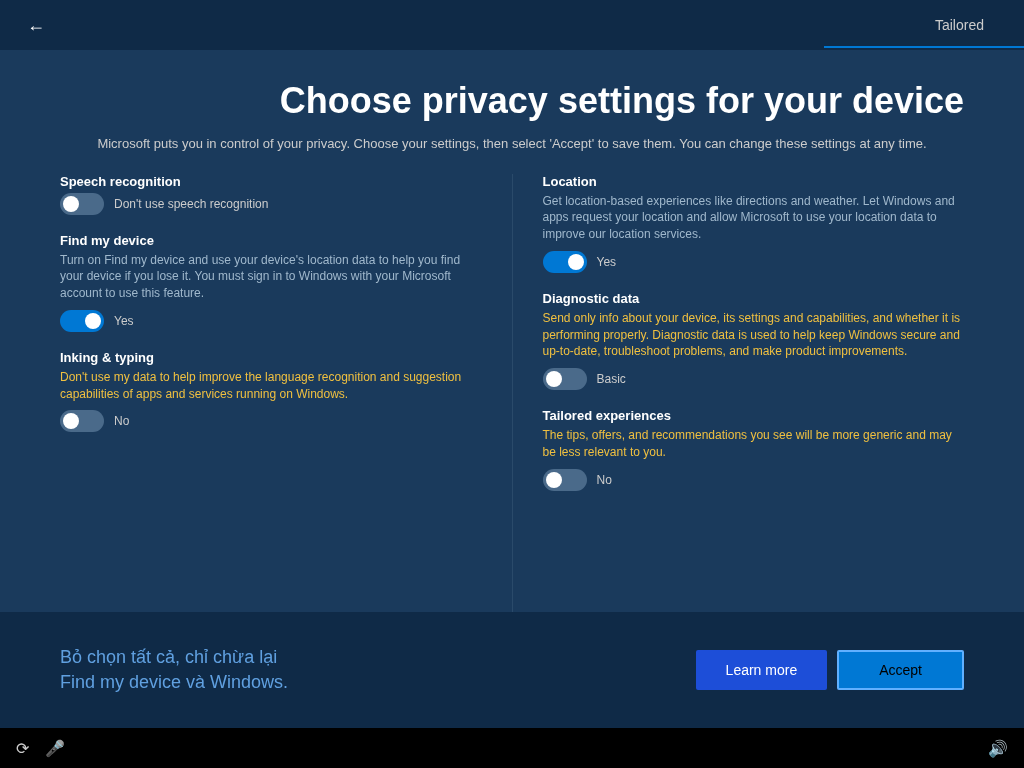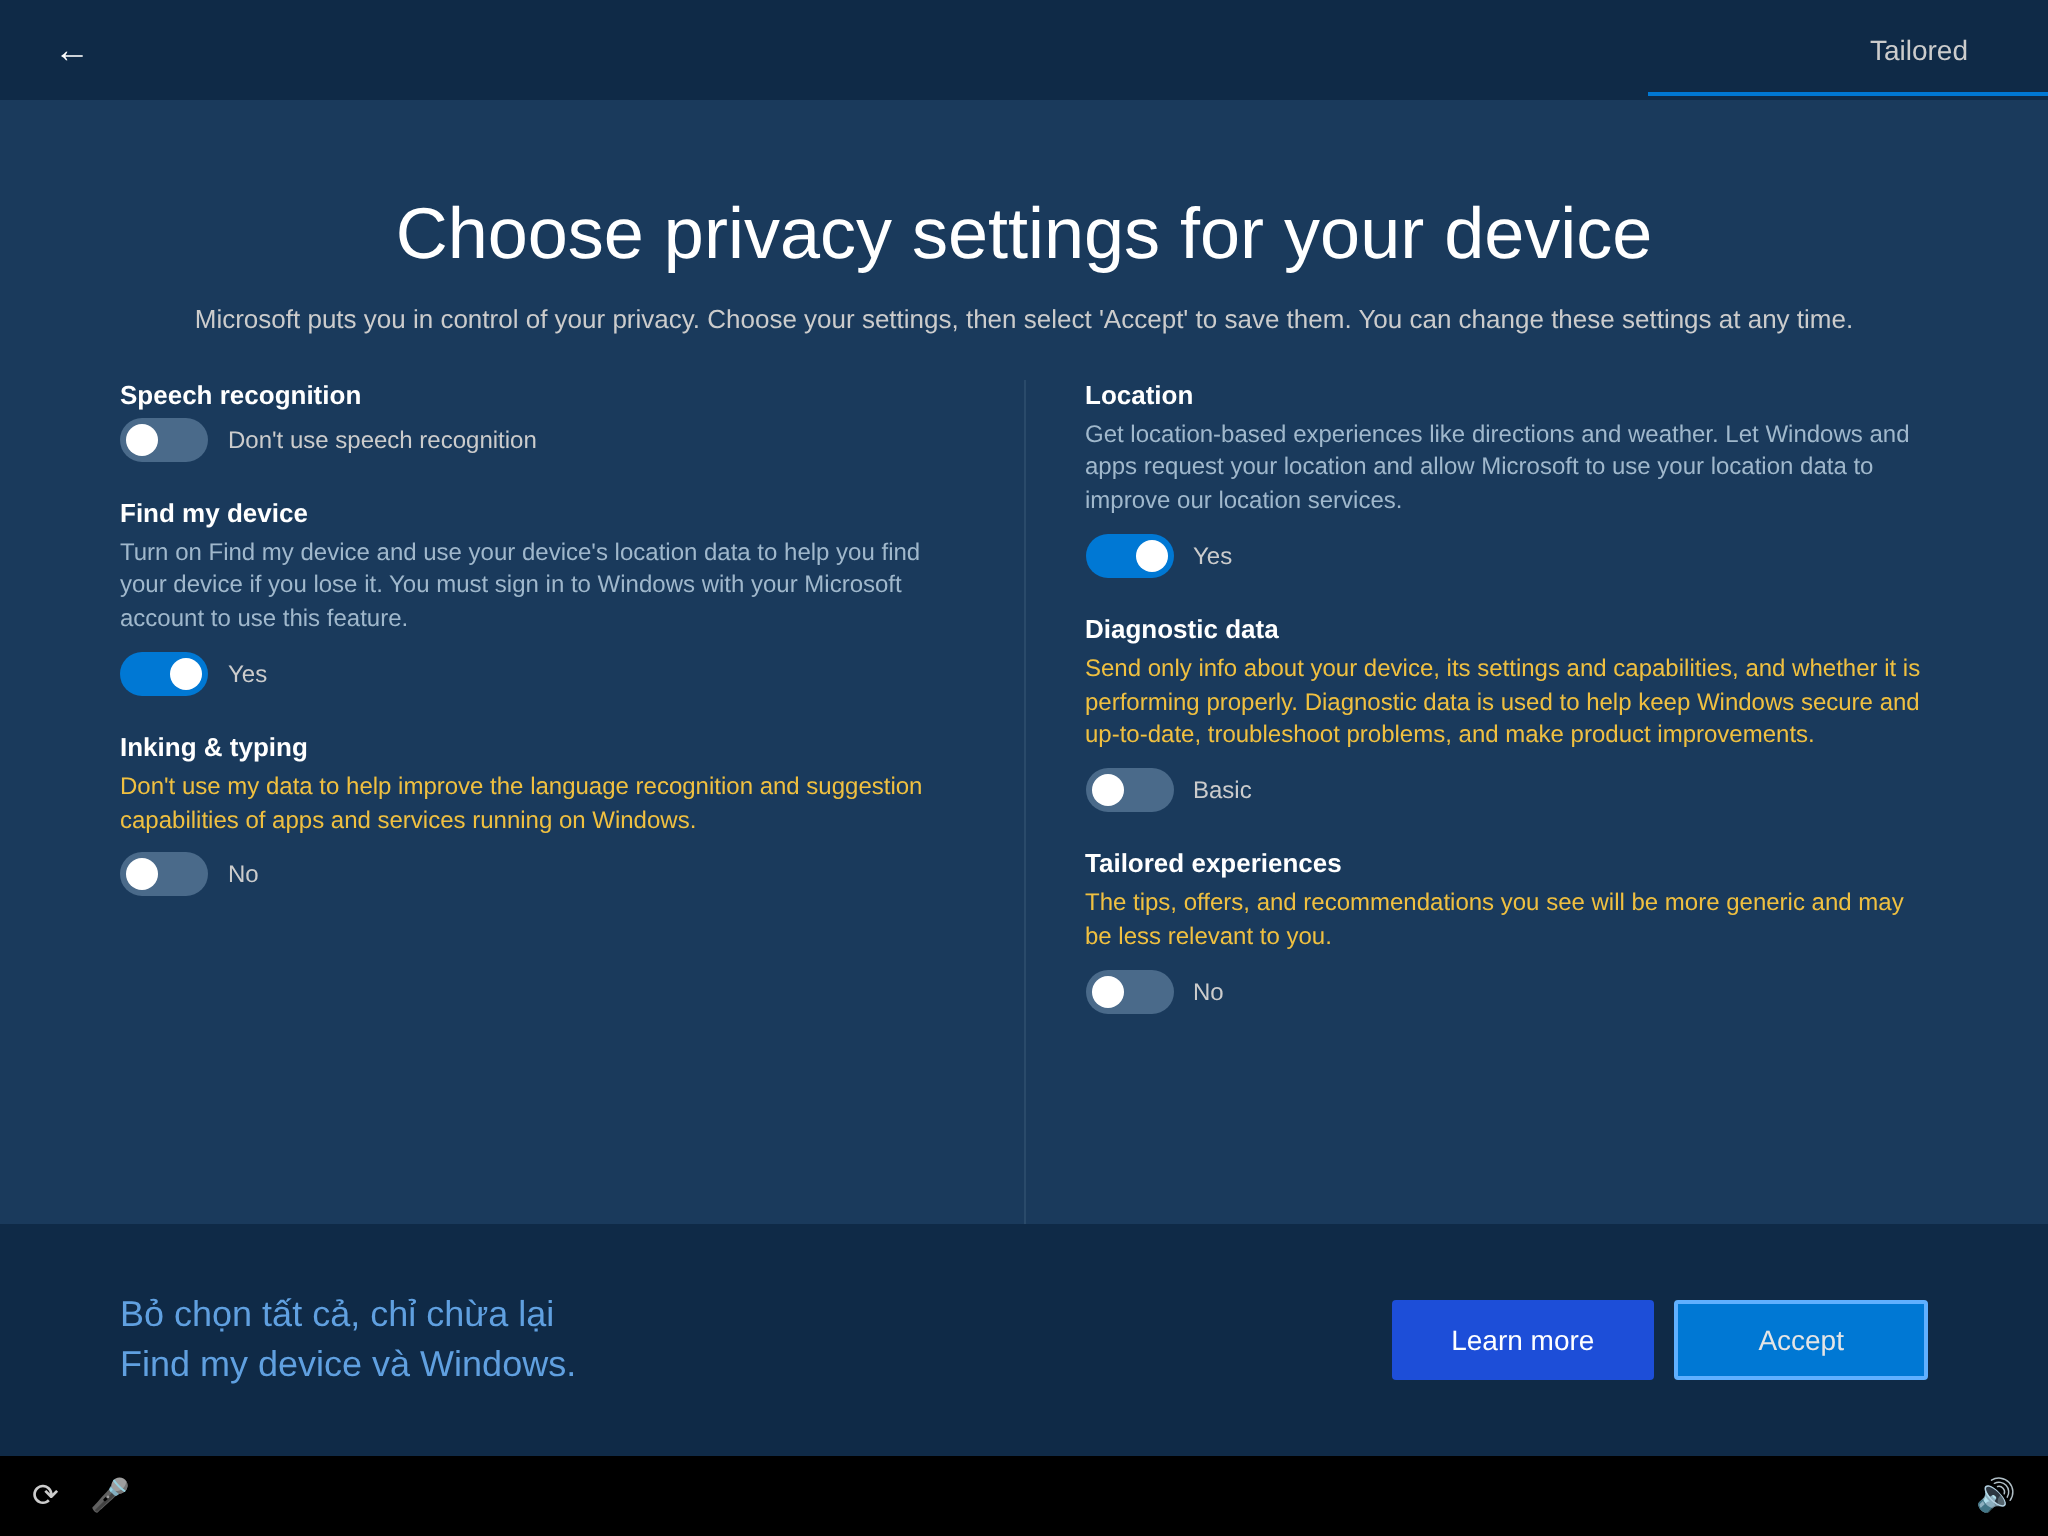--- a/index.html
+++ b/index.html
@@ -52,25 +52,24 @@
     .main-content {
       flex: 1;
       display: flex;
       flex-direction: column;
       padding: 30px 60px 0 60px;
       overflow: hidden;
     }
 
     .page-title {
       font-size: 36px;
-      font-weight: 400;
-      text-align: center;
+      font-weight: 700;
+      text-align: right;
       color: #ffffff;
       margin-bottom: 12px;
-      margin-top: 16px;
     }
 
     .page-subtitle {
       font-size: 13px;
       color: #cccccc;
       text-align: center;
       max-width: 900px;
       margin: 0 auto 20px auto;
       line-height: 1.5;
     }
@@ -191,21 +190,21 @@
       color: #ffffff;
       border: none;
       font-size: 14px;
       cursor: pointer;
       border-radius: 2px;
     }
 
     .btn-accept {
       padding: 10px 40px;
       background-color: #0078d4;
-      color: #e5e5e5;
+      color: #000000;
       border: none;
       font-size: 14px;
       cursor: pointer;
       border-radius: 2px;
       border: 2px solid #60b0ff;
     }
 
     
     .taskbar {
       height: 40px;

